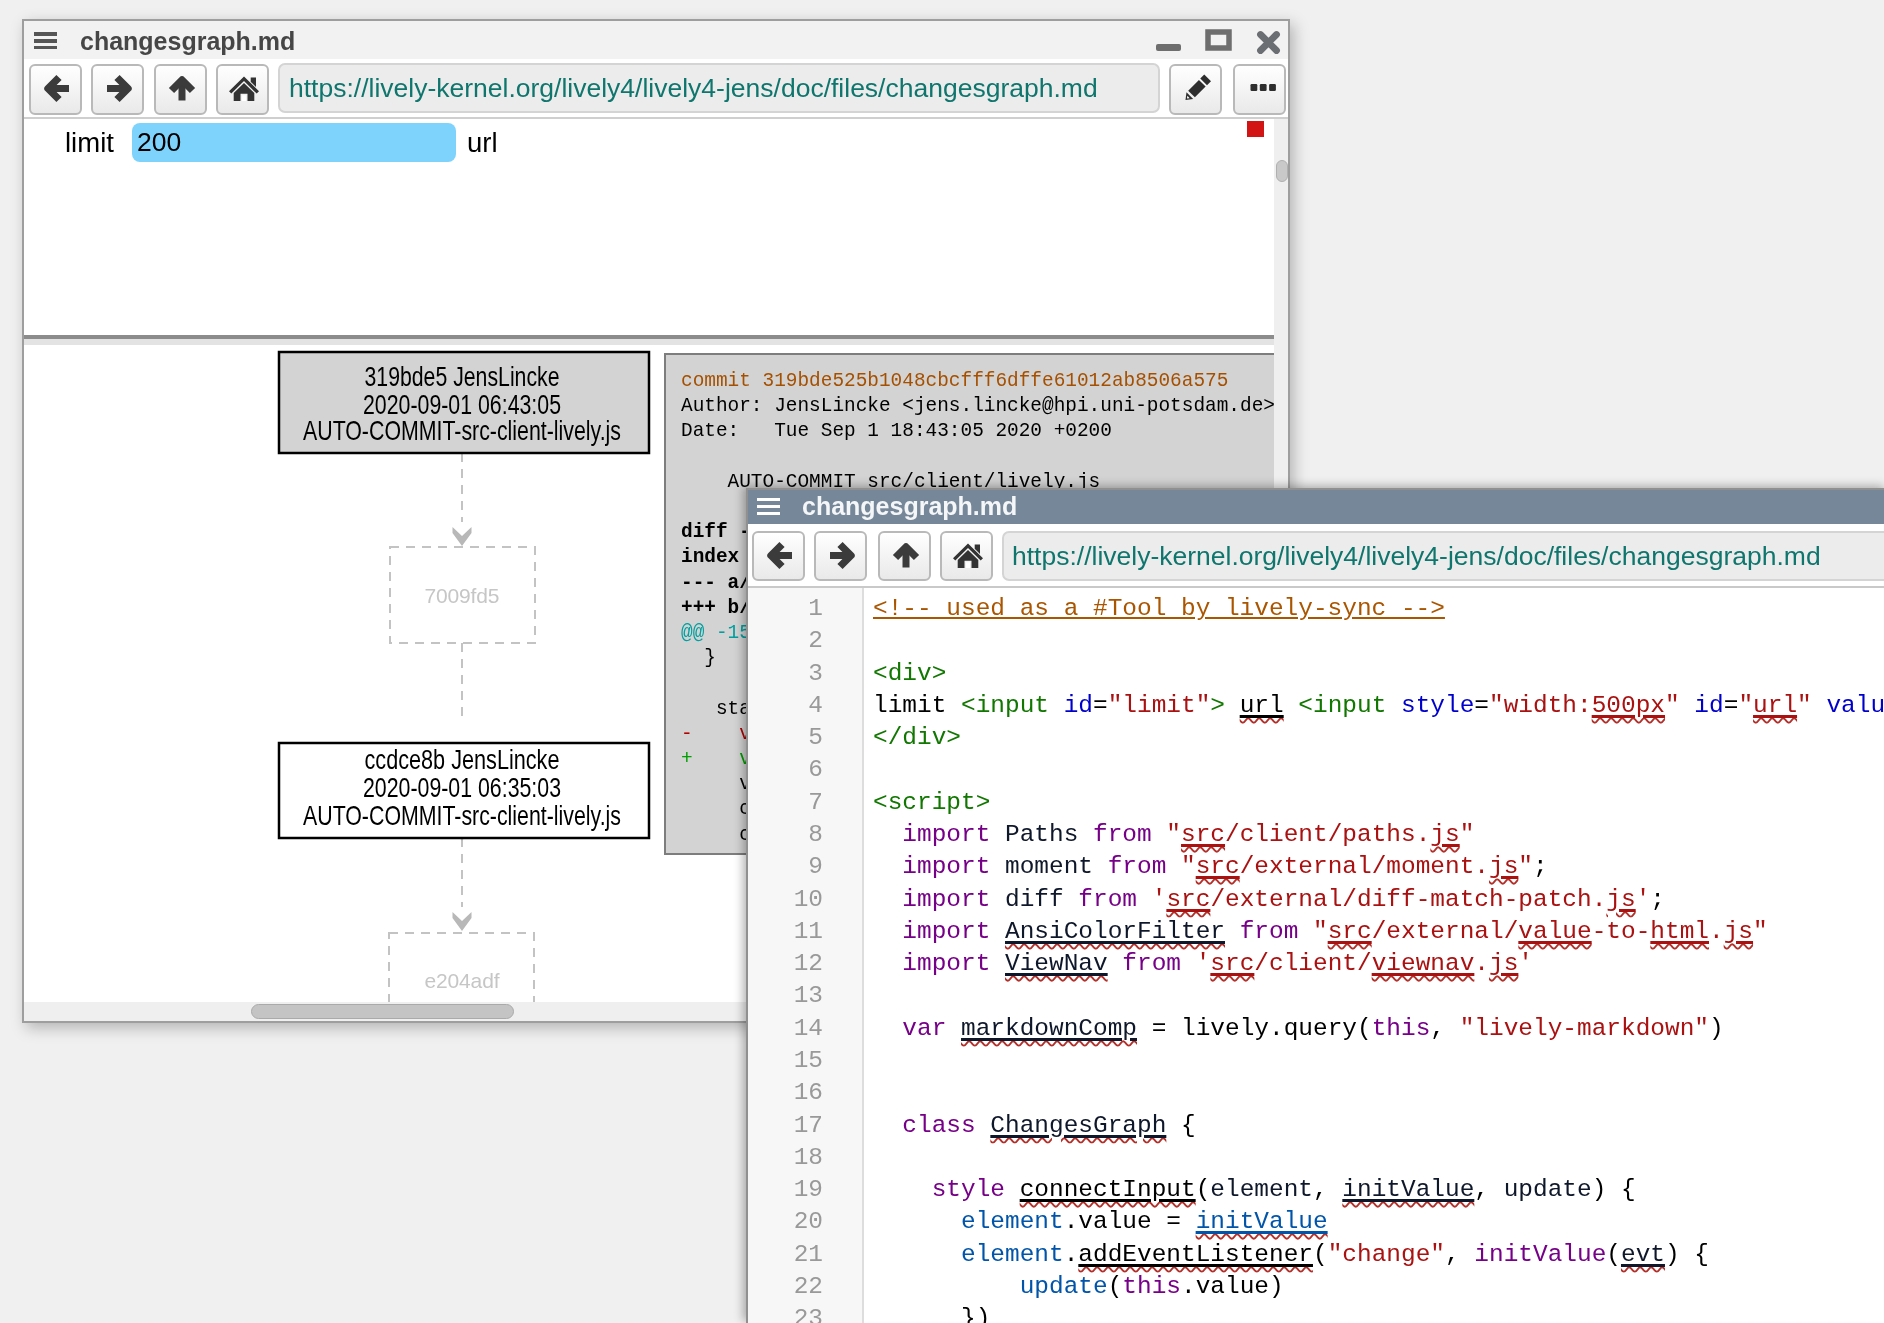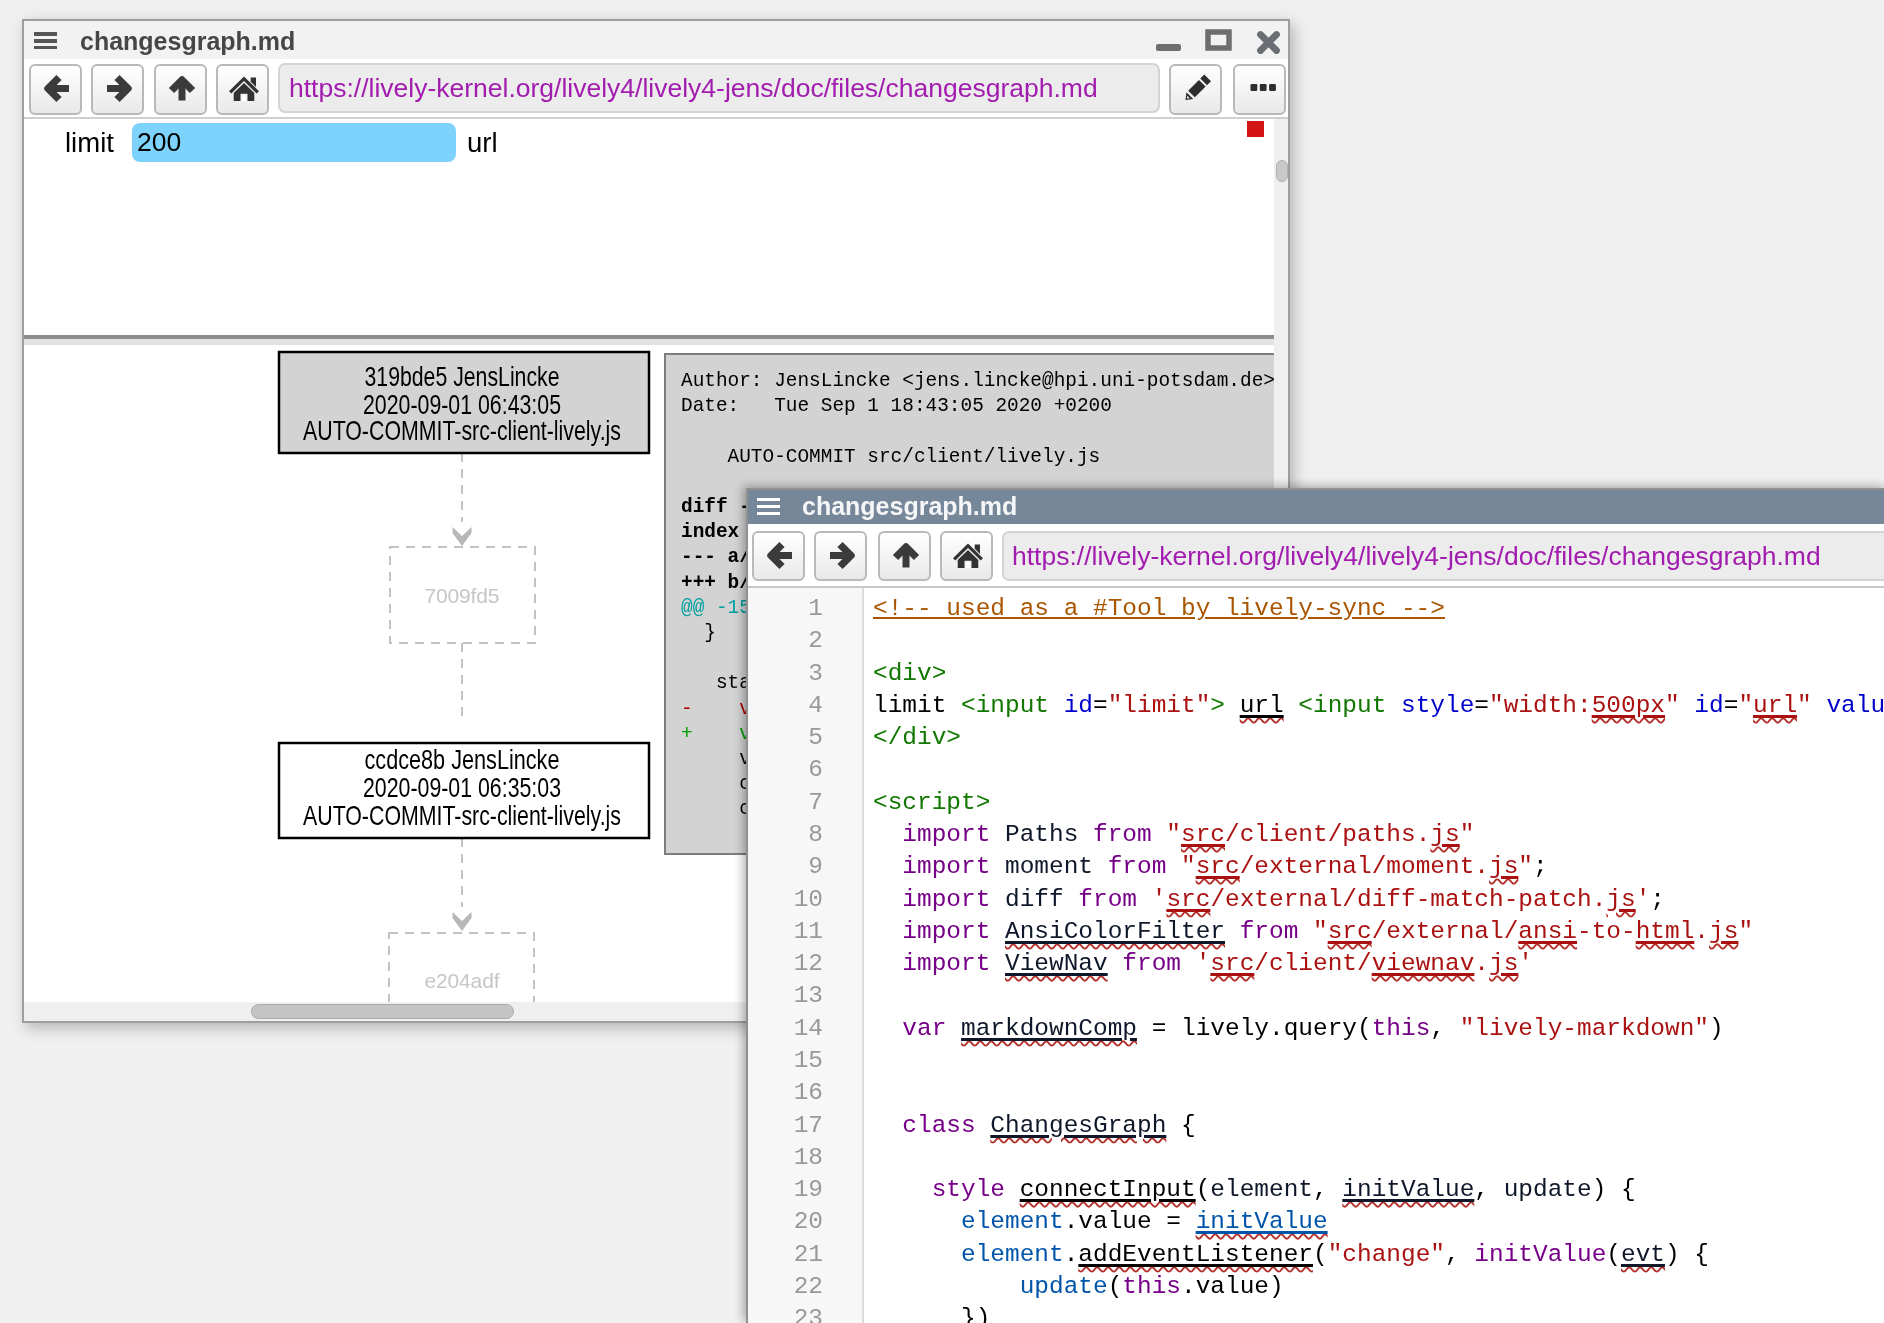--- a/index.html
+++ b/index.html
@@ -12,21 +12,21 @@
   .tb1{position:absolute;left:0;top:0;right:0;height:38px;background:#f2f2f3;}
   .ttl1{position:absolute;left:56px;top:6px;font-size:25px;font-weight:bold;color:#464646;}
   .burger{position:absolute;}
   .burger i{position:absolute;left:0;width:100%;background:#555;display:block;}
   
   .tbar{position:absolute;left:0;right:0;background:#fff;}
   .tbar1{top:38px;height:58px;border-bottom:2px solid #cfcfcf;}
   .btn{position:absolute;width:53px;border:2px solid #b9b9b9;border-radius:6px;
        background:linear-gradient(#ffffff,#e9e9e9);box-sizing:border-box;}
   .urlbox{position:absolute;background:#ececec;border:2px solid #d4d4d4;border-radius:7px;
-       box-sizing:border-box;color:#a21caf;font-size:26.5px;white-space:nowrap;overflow:hidden;}
+       box-sizing:border-box;color:#0f766e;font-size:26.5px;white-space:nowrap;overflow:hidden;}
   
   #c1{position:absolute;left:0;top:98px;width:1264px;height:902px;overflow:hidden;background:#fff;}
   .redsq{position:absolute;left:1223px;top:2px;width:17px;height:16px;background:#d21414;}
   .lbl{position:absolute;font-size:27.5px;line-height:31.6px;color:#000;}
   .inp{position:absolute;background:#7dd3fc;border-radius:8px;font-size:26.5px;color:#000;}
   .sep{position:absolute;left:0;top:216px;width:1250px;height:4px;background:#8c8c8c;}
   .sep2{position:absolute;left:0;top:220px;width:1250px;height:6px;background:#e3e3e3;}
   
   .vsb{position:absolute;left:1250px;top:0;width:14px;height:883px;background:#efeff0;}
   .vsb .th{position:absolute;left:2px;top:41px;width:12px;height:22px;background:#c9c9c9;border:1px solid #b0b0b0;border-radius:7px;box-sizing:border-box;}
@@ -166,21 +166,21 @@
         <text x="440" y="297" textLength="198" lengthAdjust="spacingAndGlyphs">2020-09-01 06:43:05</text>
         <text x="440" y="322.5" textLength="318" lengthAdjust="spacingAndGlyphs">AUTO-COMMIT-src-client-lively.js</text>
         <text x="440" y="652" textLength="195" lengthAdjust="spacingAndGlyphs">ccdce8b JensLincke</text>
         <text x="440" y="680" textLength="198" lengthAdjust="spacingAndGlyphs">2020-09-01 06:35:03</text>
         <text x="440" y="708" textLength="318" lengthAdjust="spacingAndGlyphs">AUTO-COMMIT-src-client-lively.js</text>
         <text x="440" y="486" textLength="75" font-size="21" fill="#c6c6c6">7009fd5</text>
         <text x="440" y="871" textLength="75" font-size="21" fill="#c6c6c6">e204adf</text>
       </g>
     </svg>
     <div id="diff">
-        <pre>
+        <pre><span class="dorange">commit 319bde525b1048cbcfff6dffe61012ab8506a575</span>
 Author: JensLincke &lt;jens.lincke@hpi.uni-potsdam.de&gt;
 Date:   Tue Sep 1 18:43:05 2020 +0200
 
     AUTO-COMMIT src/client/lively.js
 
 <b>diff --git a/src/client/lively.js b/src/client/lively.js</b>
 <b>index 7009fd5..319bde5 100644</b>
 <b>--- a/src/client/lively.js</b>
 <b>+++ b/src/client/lively.js</b>
 <span class="dcyan">@@ -154,7 +154,9 @@ export default class</span>
@@ -255,21 +255,21 @@
         <pre><span class="c">&lt;!-- used as a #Tool by lively-sync --&gt;</span>
 
 <span class="t">&lt;div&gt;</span>
 limit <span class="t">&lt;input</span> <span class="a">id</span>=<span class="s">"limit"</span><span class="t">&gt;</span> <span class="sq"><span class="ul">url</span></span> <span class="t">&lt;input</span> <span class="a">style</span>=<span class="s">"width:<span class="sq"><span class="ul">500px</span></span>"</span> <span class="a">id</span>=<span class="s">"<span class="sq"><span class="ul">url</span></span>"</span> <span class="a">valu</span>
 <span class="t">&lt;/div&gt;</span>
 
 <span class="t">&lt;script&gt;</span>
   <span class="k">import</span> <span class="d">Paths</span> <span class="k">from</span> <span class="s">"<span class="sq"><span class="ul">src</span></span>/client/paths.<span class="sq"><span class="ul">js</span></span>"</span>
   <span class="k">import</span> <span class="d">moment</span> <span class="k">from</span> <span class="s">"<span class="sq"><span class="ul">src</span></span>/external/moment.<span class="sq"><span class="ul">js</span></span>"</span>;
   <span class="k">import</span> <span class="d">diff</span> <span class="k">from</span> <span class="s">'<span class="sq"><span class="ul">src</span></span>/external/diff-match-patch.<span class="sq"><span class="ul">js</span></span>'</span>;
-  <span class="k">import</span> <span class="d"><span class="sq"><span class="ul">AnsiColorFilter</span></span></span> <span class="k">from</span> <span class="s">"<span class="sq"><span class="ul">src</span></span>/external/<span class="sq"><span class="ul">ansi</span></span>-to-<span class="sq"><span class="ul">html</span></span>.<span class="sq"><span class="ul">js</span></span>"</span>
+  <span class="k">import</span> <span class="d"><span class="sq"><span class="ul">AnsiColorFilter</span></span></span> <span class="k">from</span> <span class="s">"<span class="sq"><span class="ul">src</span></span>/external/<span class="sq"><span class="ul">value</span></span>-to-<span class="sq"><span class="ul">html</span></span>.<span class="sq"><span class="ul">js</span></span>"</span>
   <span class="k">import</span> <span class="d"><span class="sq"><span class="ul">ViewNav</span></span></span> <span class="k">from</span> <span class="s">'<span class="sq"><span class="ul">src</span></span>/client/<span class="sq"><span class="ul">viewnav</span></span>.<span class="sq"><span class="ul">js</span></span>'</span>
 
   <span class="k">var</span> <span class="d"><span class="sq"><span class="ul">markdownComp</span></span></span> = lively.query(<span class="k">this</span>, <span class="s">"lively-markdown"</span>)
 
 
   <span class="k">class</span> <span class="d"><span class="sq"><span class="ul">ChangesGraph</span></span></span> {
 
     <span class="k">style</span> <span class="sq"><span class="ul">connectInput</span></span>(<span class="d">element</span>, <span class="d"><span class="sq"><span class="ul">initValue</span></span></span>, <span class="d">update</span>) {
       <span class="v">element</span>.value = <span class="v"><span class="sq"><span class="ul">initValue</span></span></span>
       <span class="v">element</span>.<span class="sq"><span class="ul">addEventListener</span></span>(<span class="s">"change"</span>, <span class="k">initValue</span>(<span class="d"><span class="sq"><span class="ul">evt</span></span></span>) {

